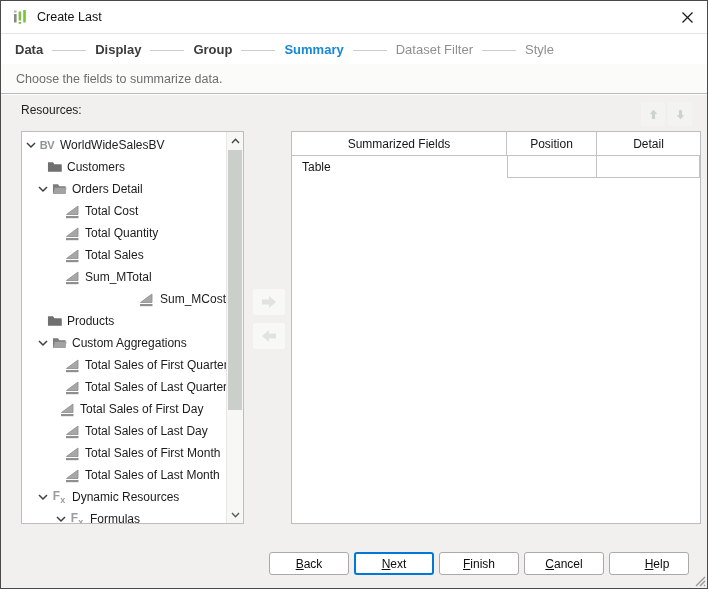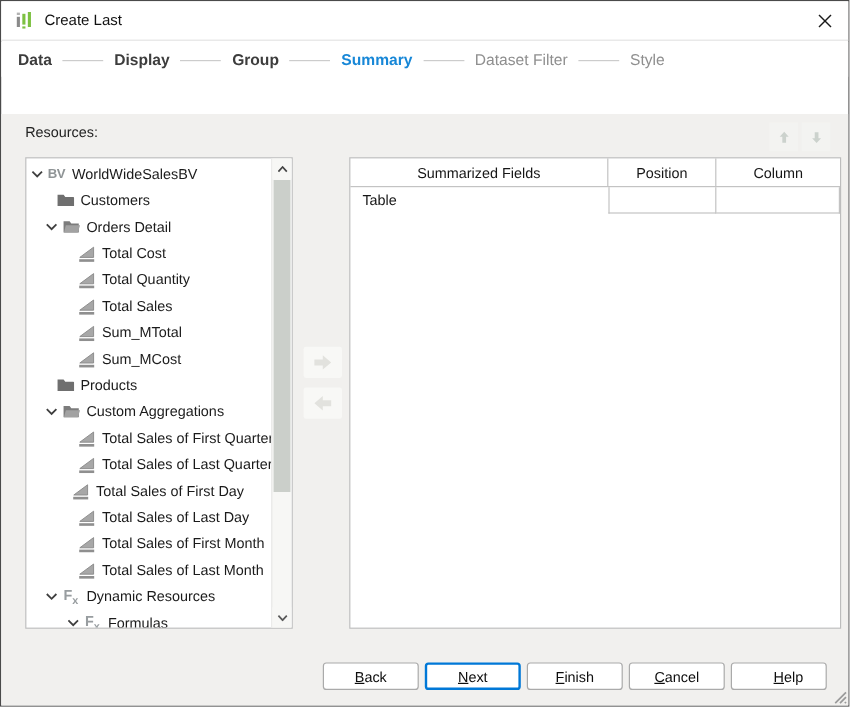--- a/index.html
+++ b/index.html
@@ -123,20 +123,21 @@
       <span class="step-line"></span>
       <span class="step done">Group</span>
       <span class="step-line"></span>
       <span class="step active">Summary</span>
       <span class="step-line"></span>
       <span class="step todo">Dataset Filter</span>
       <span class="step-line"></span>
       <span class="step todo">Style</span>
     </div>
 
+  <div id="instruction">Choose the fields to summarize data.</div>
 
   <div id="content">
     <div id="resources-label">Resources:</div>
 
     <div id="tree-box">
       <div id="tree">
           <div class="tree-row" style="padding-left: 4px;">
             <span class="tree-chevron">
               <svg width="10" height="8" viewBox="0 0 10 8">
                 <polyline points="1,2 5,6 9,2" fill="none" stroke="#3f3f3f" stroke-width="1.5"></polyline>
@@ -198,21 +199,21 @@
           </div>
           <div class="tree-row" style="padding-left: 41px;">
             <span class="tree-icon">
               <svg width="15" height="15" viewBox="0 0 15 15">
                 <polygon points="1.5,10.5 13,10.5 13,2" fill="#a7a7a7" stroke="#8c8c8c" stroke-width="0.8"></polygon>
                 <rect x="1" y="12" width="12.5" height="2.2" fill="#8f8f8f"></rect>
               </svg>
             </span>
             <span>Sum_MTotal</span>
           </div>
-          <div class="tree-row" style="padding-left: 41px;">
+          <div class="tree-row" style="padding-left: 41px; justify-content: flex-end;">
             <span class="tree-icon">
               <svg width="15" height="15" viewBox="0 0 15 15">
                 <polygon points="1.5,10.5 13,10.5 13,2" fill="#a7a7a7" stroke="#8c8c8c" stroke-width="0.8"></polygon>
                 <rect x="1" y="12" width="12.5" height="2.2" fill="#8f8f8f"></rect>
               </svg>
             </span>
             <span>Sum_MCost</span>
           </div>
           <div class="tree-row" style="padding-left: 23px;">
             <span class="tree-icon">
@@ -347,21 +348,21 @@
     <div class="reorder-btn" id="reorder-down">
       <svg width="15" height="15" viewBox="0 0 24 24">
           <path d="M6 13 L12 19.5 L18 13 H14.5 V5 H9.5 V13 Z" fill="#ccd2cd"></path>
         </svg>
     </div>
 
     <div id="panel">
       <div id="panel-header">
           <div class="th">Summarized Fields</div>
           <div class="th">Position</div>
-          <div class="th">Column</div>
+          <div class="th">Detail</div>
         </div>
       <div id="panel-rows">
           <div class="tr">
             <div class="td-field">Table</div>
             <div class="td-cell"></div>
             <div class="td-cell last"></div>
           </div>
         </div>
     </div>
 

